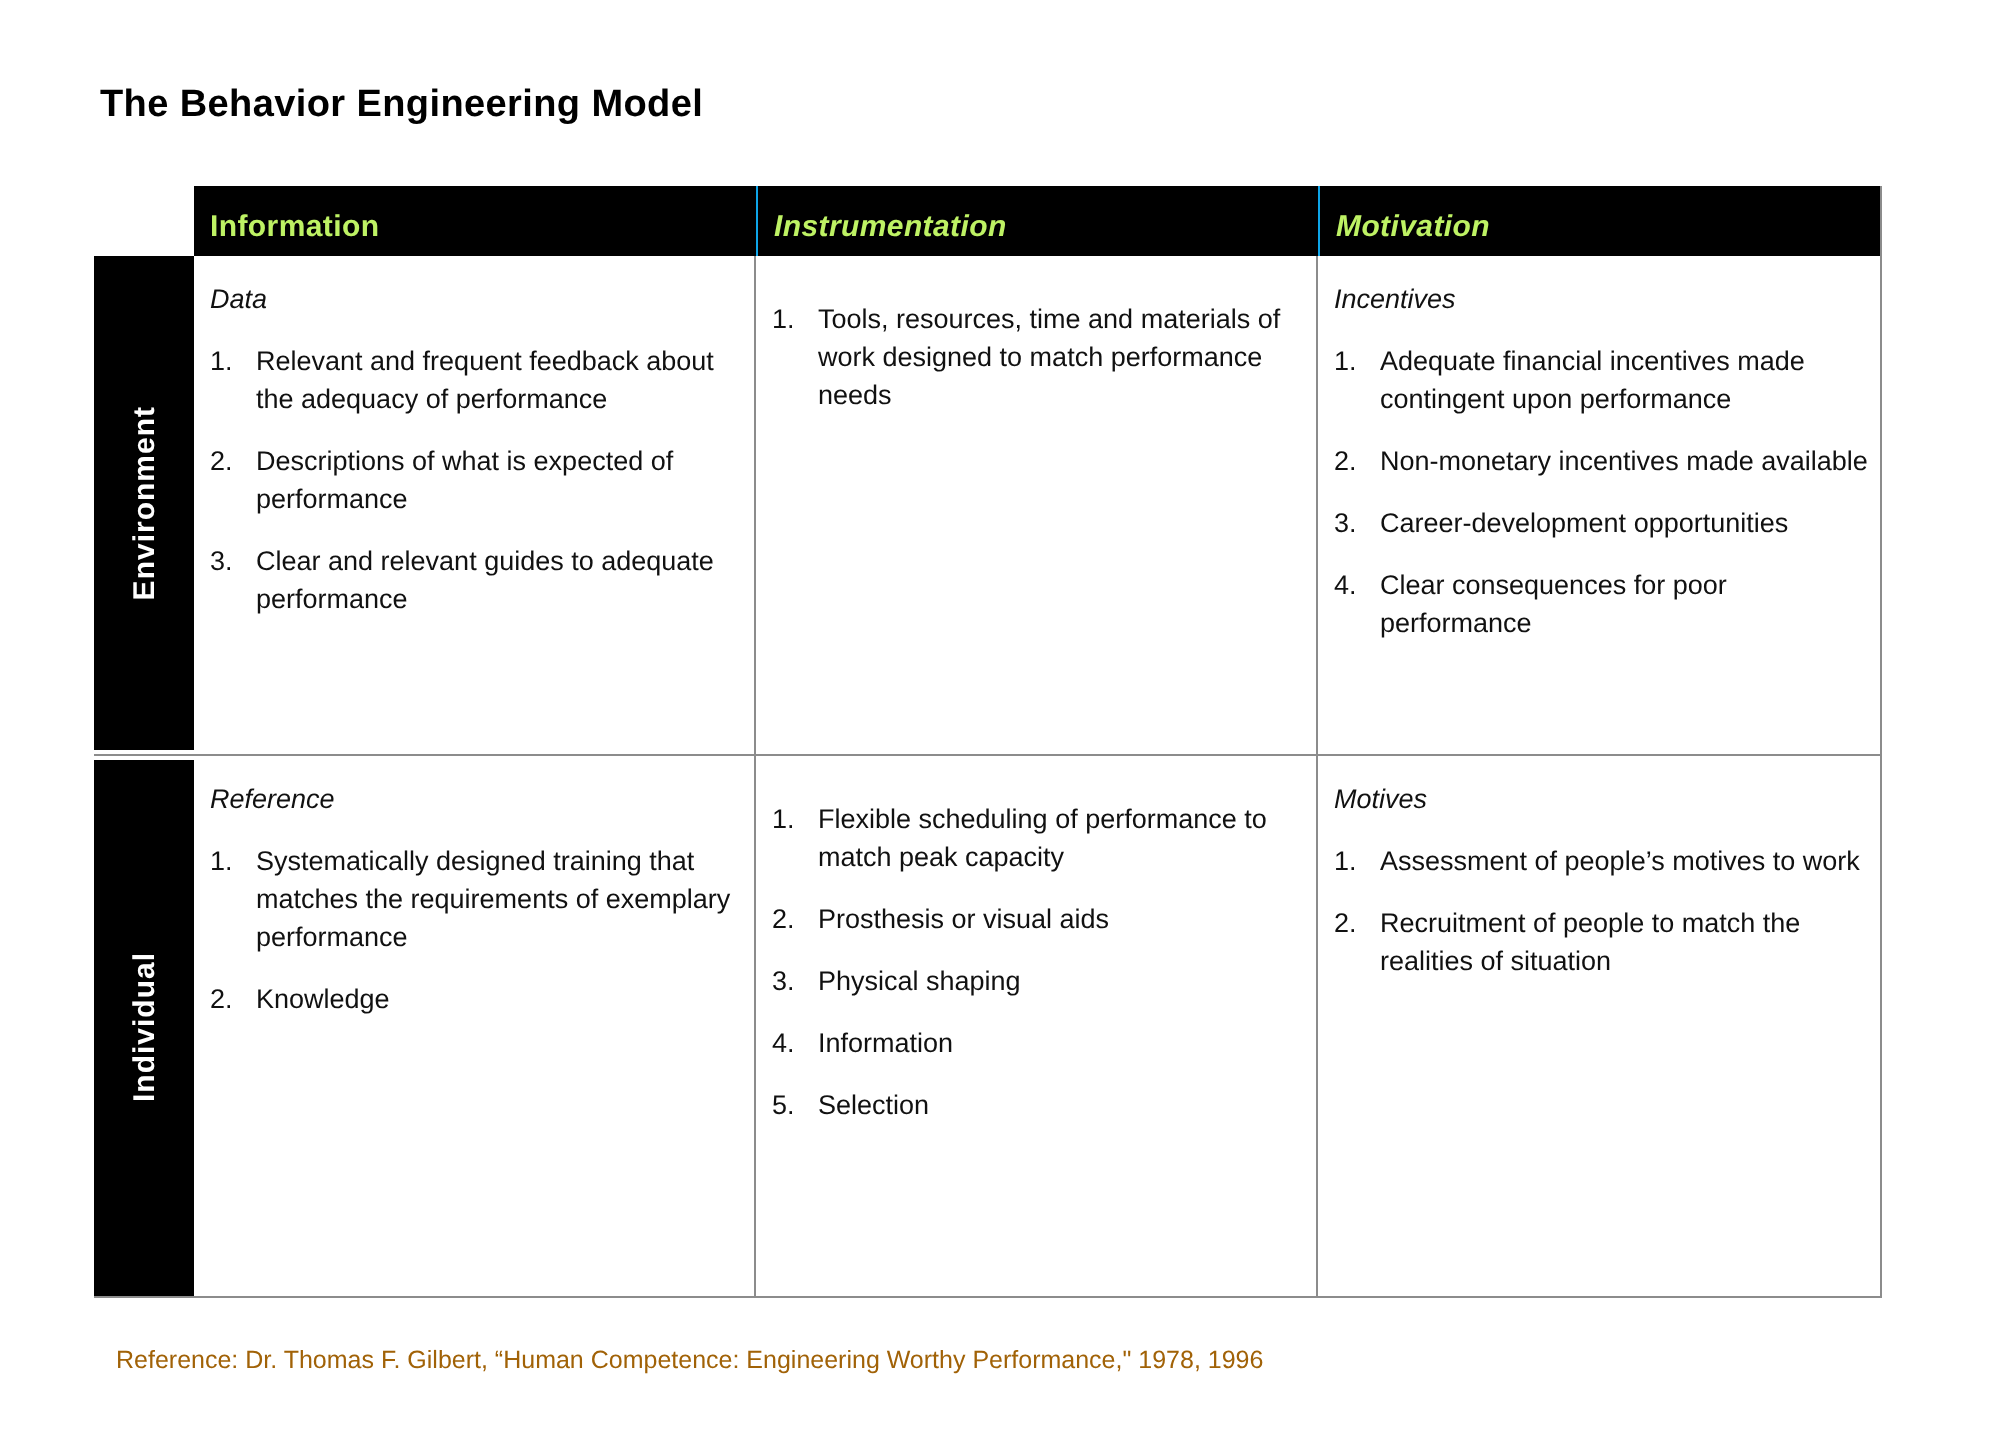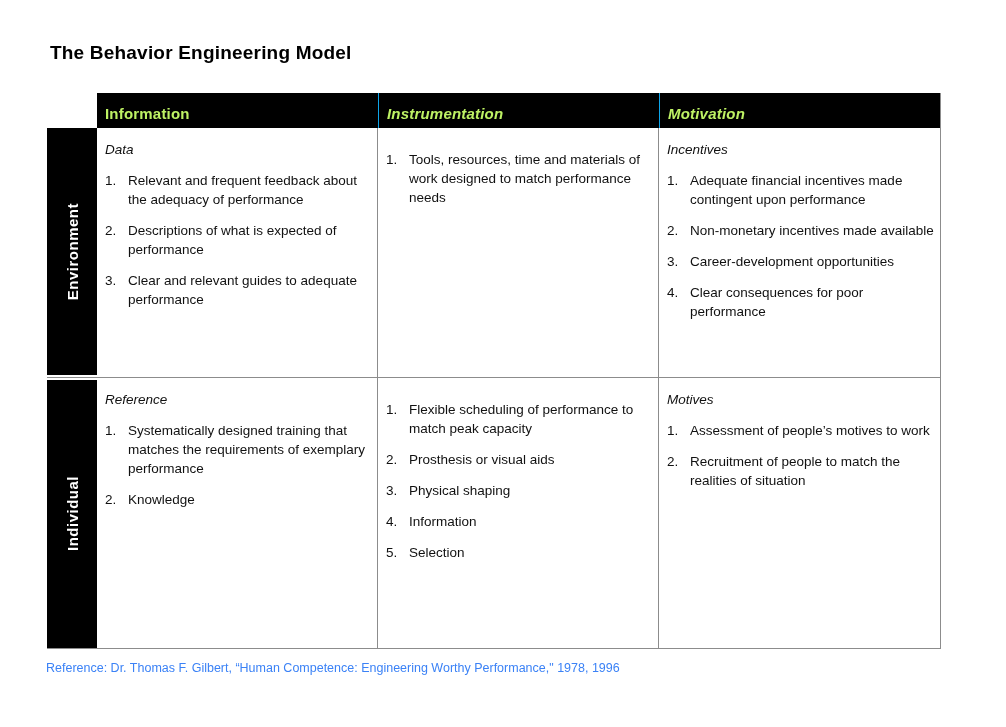--- a/index.html
+++ b/index.html
@@ -59,21 +59,21 @@
     position: relative;
     padding-left: 23px;
     margin-top: 12px;
   }
   .cell li::before {
     content: counter(n) ".";
     position: absolute; left: 0; top: 0;
   }
   .reference {
     position: absolute; left: 46px; top: 661px;
-    margin: 0; font-size: 12.5px; color: #3b82f6;
+    margin: 12px; font-size: 12.5px; color: #a16207;
   }
 </style>
 </head>
 <body>
 
 <h1 class="title">The Behavior Engineering Model</h1>
 
 <div class="bem-table">
 
   <div class="corner"></div>

